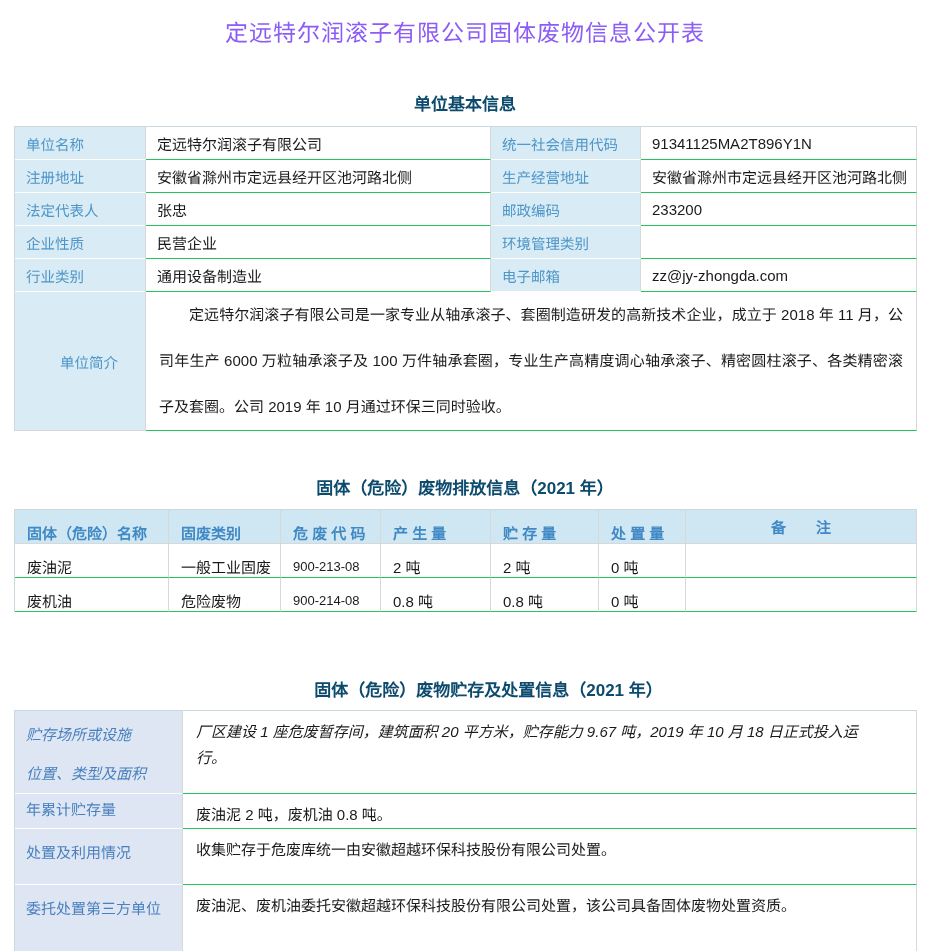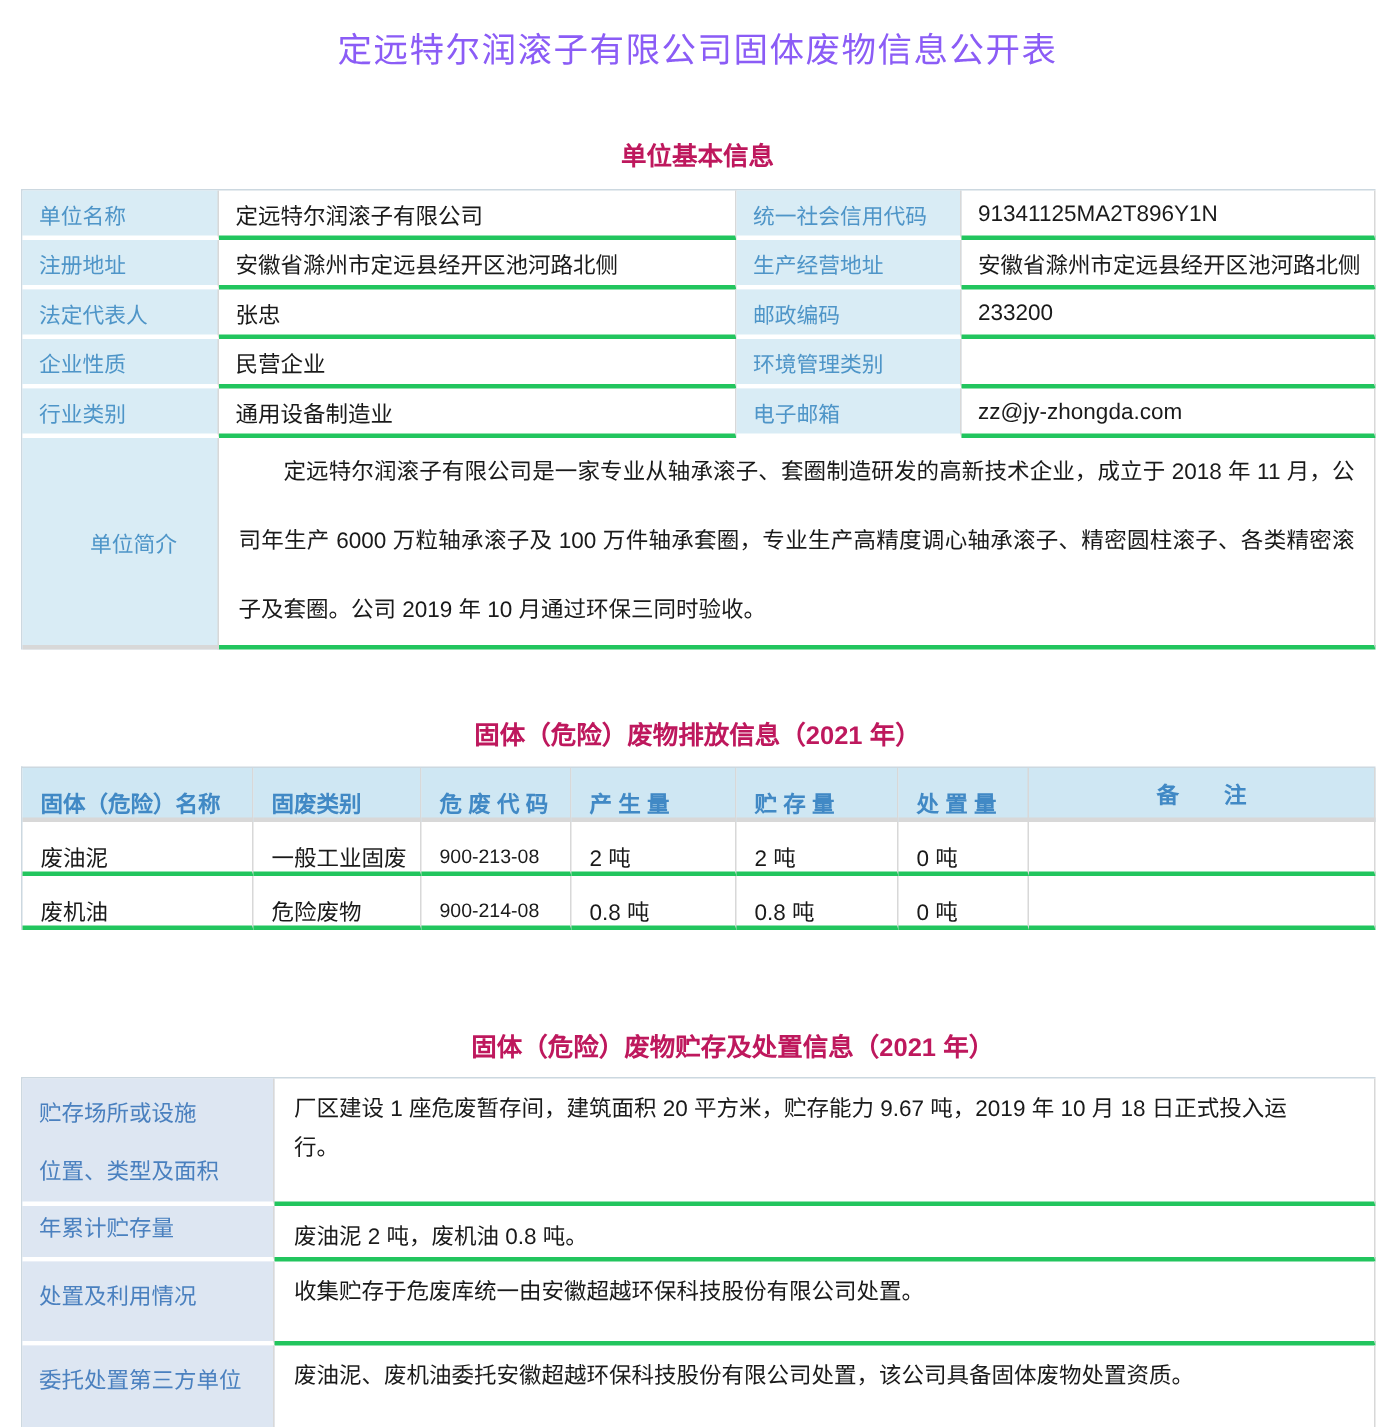--- a/index.html
+++ b/index.html
@@ -15,38 +15,38 @@
     text-align: center;
     font-size: 23px;
     font-weight: normal;
     letter-spacing: 1px;
     color: #8b5cf6;
   }
   h2.section-title {
     text-align: center;
     font-size: 17px;
     font-weight: bold;
-    color: #be185d;
+    color: #0c4a6e;
   }
   h2.basic { margin: 42px 0 11px 0; }
   h2.emission { margin: 43px 0 10px 0; }
   h2.storage { margin: 64px 0 9px 0; padding-left: 47px; }
 
   table {
     border-collapse: separate;
     border-spacing: 0;
     table-layout: fixed;
     margin-left: 14px;
     width: 902px;
     border-top: 1px solid #ccd8e0;
     border-left: 1px solid #ccd8e0;
   }
   td {
     border-right: 1px solid #d8d8d8;
-    border-bottom: 3px solid #22c55e;
+    border-bottom: 1px solid #22c55e;
     font-size: 15px;
     overflow: hidden;
     white-space: nowrap;
   }
 
   
   .t-basic td { height: 33px; padding: 0 0 0 11px; }
   .t-basic td.lbl {
     background: #d9ecf5;
     color: #4e95c8;
@@ -84,21 +84,21 @@
     font-size: 15px;
     padding: 4px 0 0 11px;
     border-bottom-color: #ffffff;
   }
   .t-storage tr:last-child td.lbl { border-bottom-color: #d8d8d8; }
   .t-storage td.lbl .lblline { display: block; line-height: 39px; }
   .t-storage td.val {
     padding: 8px 29px 0 13px;
     line-height: 26px;
   }
-  .t-storage tr.r1 td { height: 70px; }
+  .t-storage tr.r1 td { height: 70px; font-style: italic; }
   .t-storage tr.r2 td { height: 33px; }
   .t-storage tr.r2 td.lbl { padding-top: 0; }
   .t-storage tr.r2 td.lbl .lblline { line-height: 32px; }
   .t-storage tr.r3 td { height: 56px; }
   .t-storage tr.r4 td { height: 71px; }
 </style>
 </head>
 <body>
 
 <h1 class="page-title">定远特尔润滚子有限公司固体废物信息公开表</h1>

